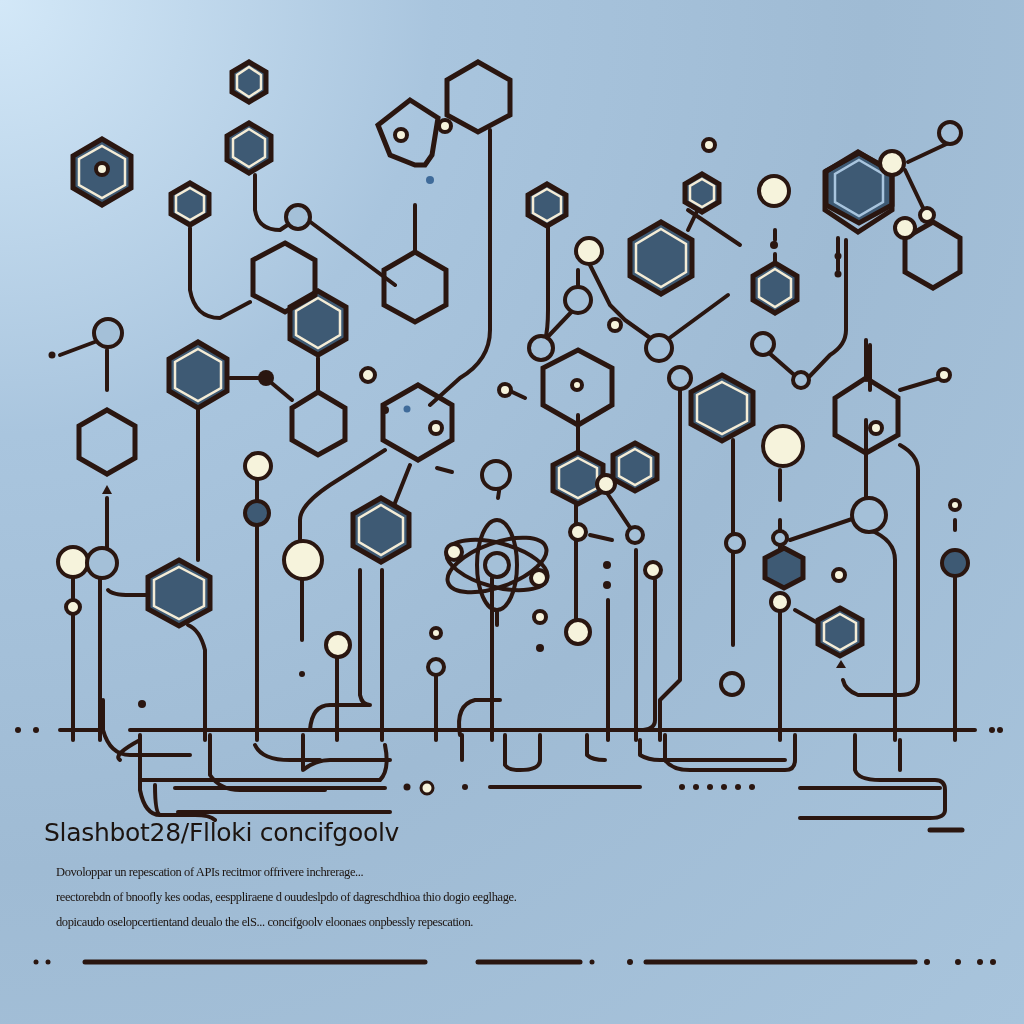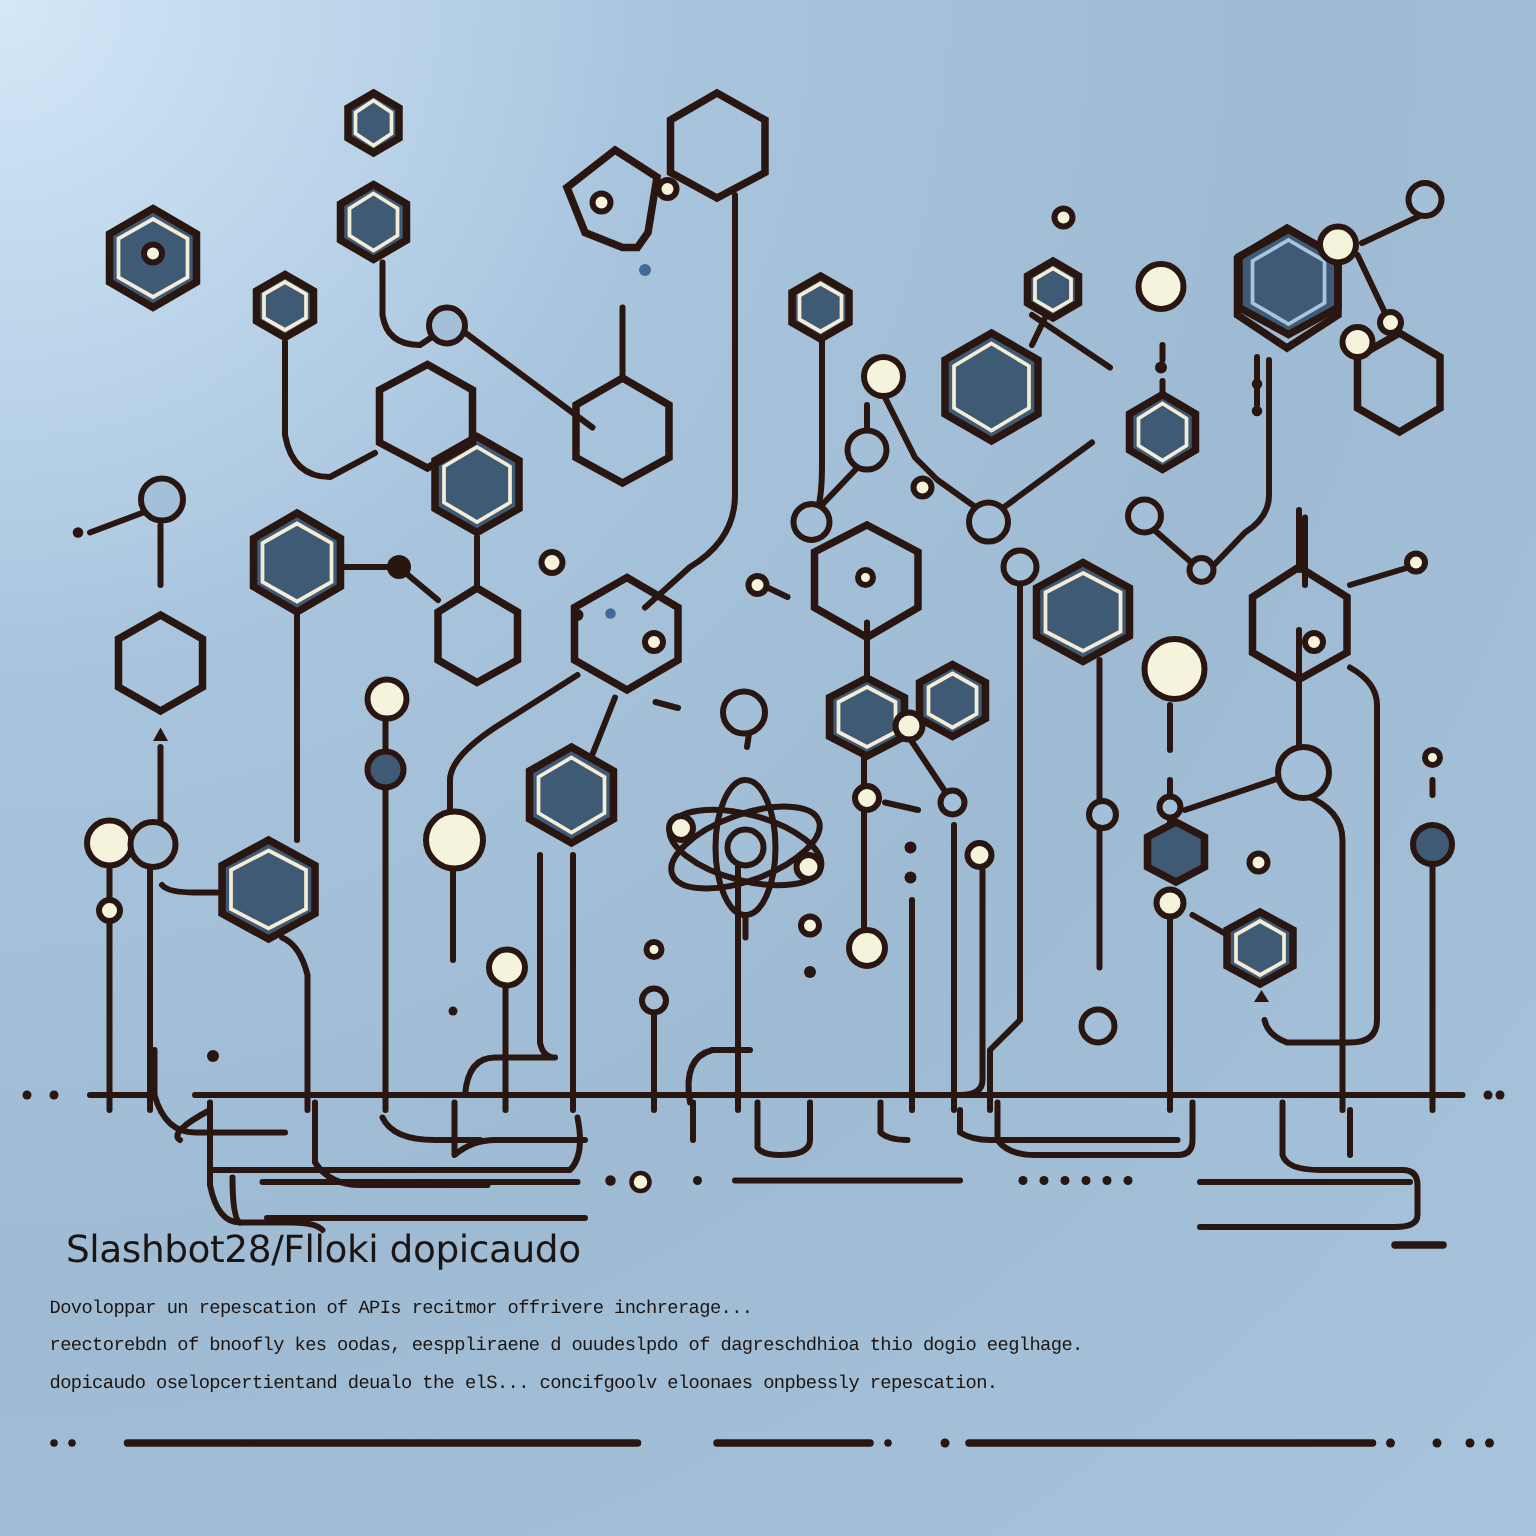--- a/index.html
+++ b/index.html
@@ -10,22 +10,22 @@
   .ln{stroke:#2a1610;stroke-width:4;fill:none;stroke-linecap:round;stroke-linejoin:round;}
   .hexf{fill:#3e5a74;stroke:#2a1610;stroke-width:5;}
   .hexo{fill:none;stroke:#2a1610;stroke-width:5;}
   .hexin{fill:none;stroke:#f4ecd6;stroke-width:2.5;}
   .nodeL{fill:#f6f3dc;stroke:#2a1610;stroke-width:4;}
   .nodeB{fill:#a4c0d8;stroke:#2a1610;stroke-width:4;}
   .nodeD{fill:#3e5a74;stroke:#2a1610;stroke-width:4;}
   .dot{fill:#2a1610;}
   .title{position:absolute;left:44px;top:818px;font-size:25px;color:#1c1410;letter-spacing:-0.3px;
     font-family:"DejaVu Sans", sans-serif;}
-  .desc{position:absolute;left:33px;font-size:12.5px;color:#1c1410;letter-spacing:-0.4px;white-space:nowrap;
-    font-family:Liberation Mono, monospace;}
+  .desc{position:absolute;left:56px;font-size:12.5px;color:#1c1410;letter-spacing:-0.4px;white-space:nowrap;
+    font-family:Liberation Serif, serif;}
 </style>
 </head>
 <body>
 
 <svg id="scene" viewBox="0 0 1024 1024" xmlns="http://www.w3.org/2000/svg">
   <defs>
     <symbol id="hx" viewBox="-50 -50 100 100">
         <polygon points="0,-44 38,-22 38,22 0,44 -38,22 -38,-22"></polygon>
       </symbol>
   </defs>
@@ -316,16 +316,16 @@
     <circle class="dot" cx="592" cy="962" r="2.5"></circle>
     <circle class="dot" cx="630" cy="962" r="3"></circle>
     <path class="ln" d="M646 962 H915" style="stroke-width:5"></path>
     <circle class="dot" cx="927" cy="962" r="3"></circle>
       <circle class="dot" cx="958" cy="962" r="3"></circle>
     <circle class="dot" cx="980" cy="962" r="3"></circle>
       <circle class="dot" cx="993" cy="962" r="3"></circle>
   </g>
 </svg>
 
-<div class="title">Slashbot28/Flloki dopicaudo</div>
+<div class="title">Slashbot28/Flloki concifgoolv</div>
 <div class="desc" style="top:865px">Dovoloppar un repescation of APIs recitmor offrivere inchrerage...</div>
 <div class="desc" style="top:890px">reectorebdn of bnoofly kes oodas, eesppliraene d ouudeslpdo of dagreschdhioa thio dogio eeglhage.</div>
 <div class="desc" style="top:915px">dopicaudo oselopcertientand deualo the elS... concifgoolv eloonaes onpbessly repescation.</div>
 
 </body></html>

